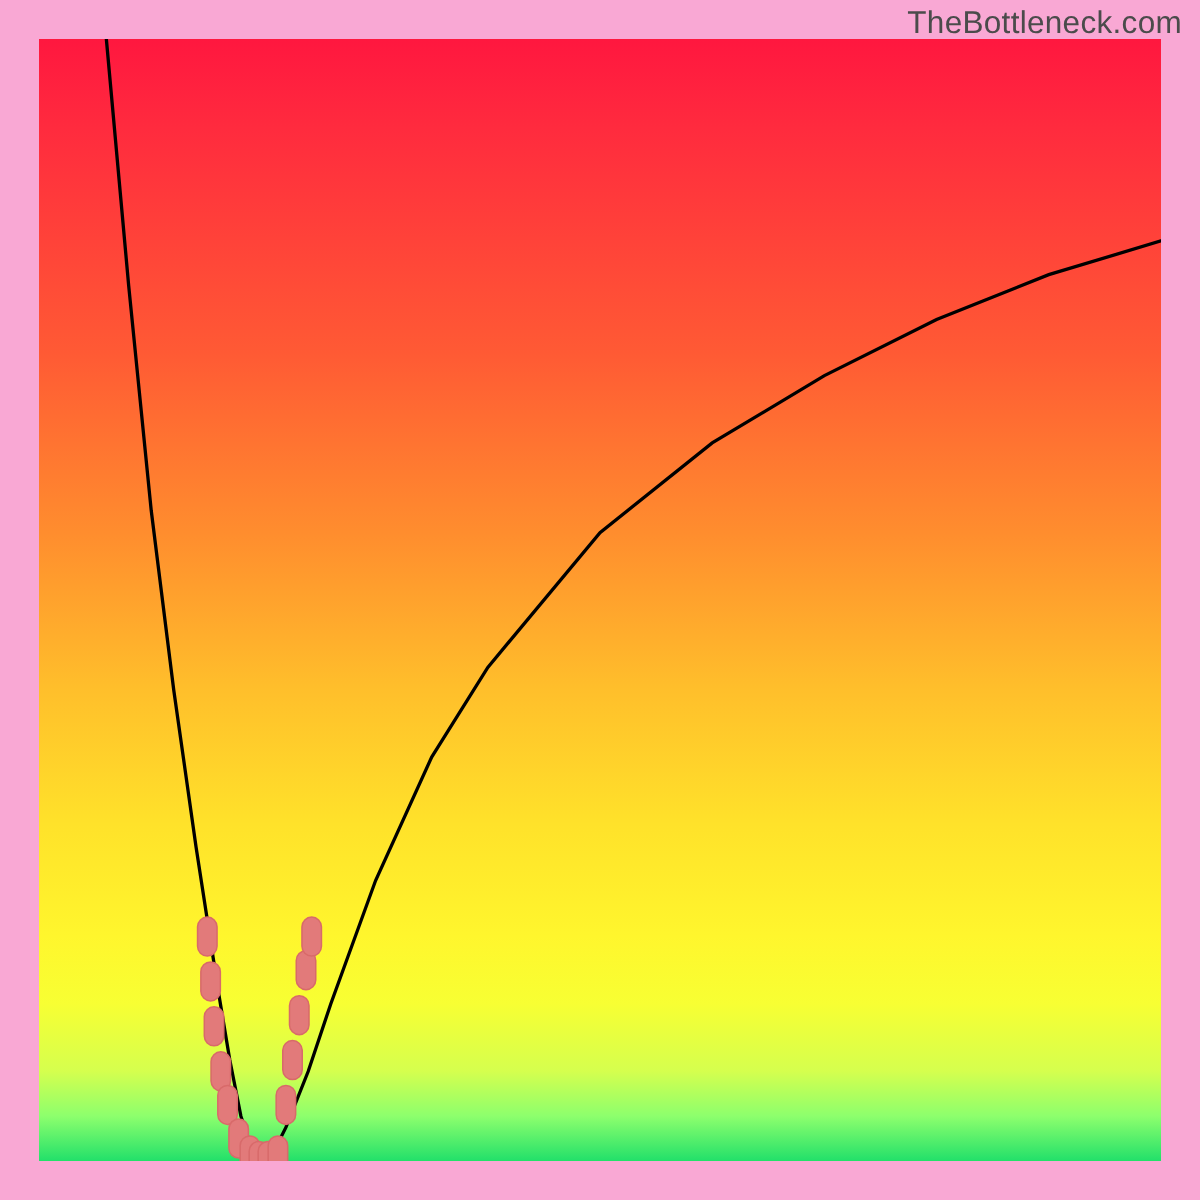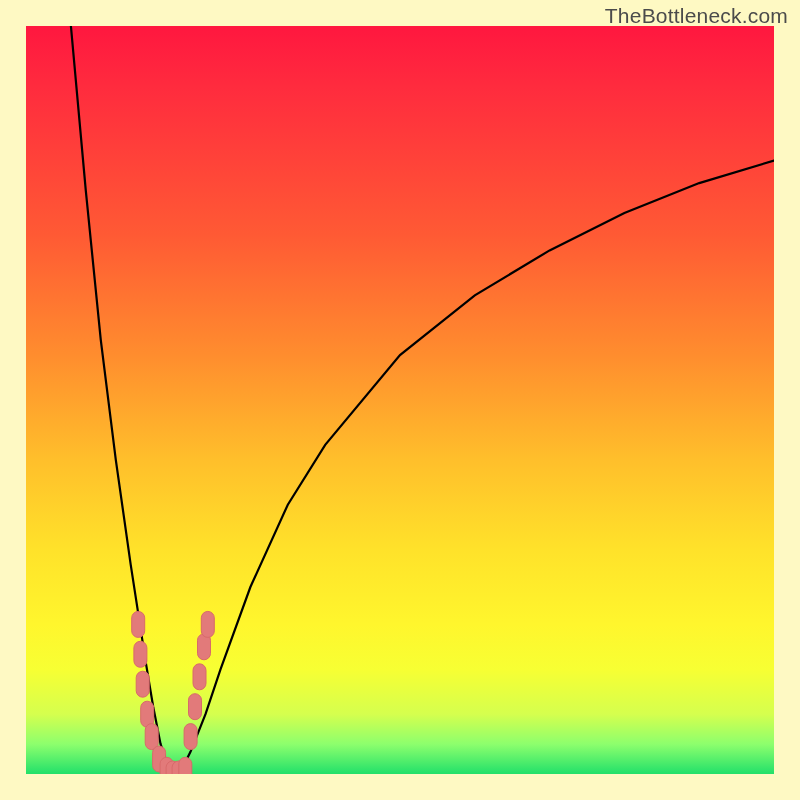--- a/index.html
+++ b/index.html
@@ -7,21 +7,21 @@
     padding: 0;
     width: 800px;
     height: 800px;
     overflow: hidden;
     background: #000;
     font-family: Arial, Helvetica, sans-serif;
   }
   .frame {
     position: absolute;
     inset: 0;
-    background: #fef9c3;
+    background: #f9a8d4;
   }
   .plot-area {
     position: absolute;
     left: 26px;
     top: 26px;
     width: 748px;
     height: 748px;
     overflow: hidden;
   }
   .gradient {

